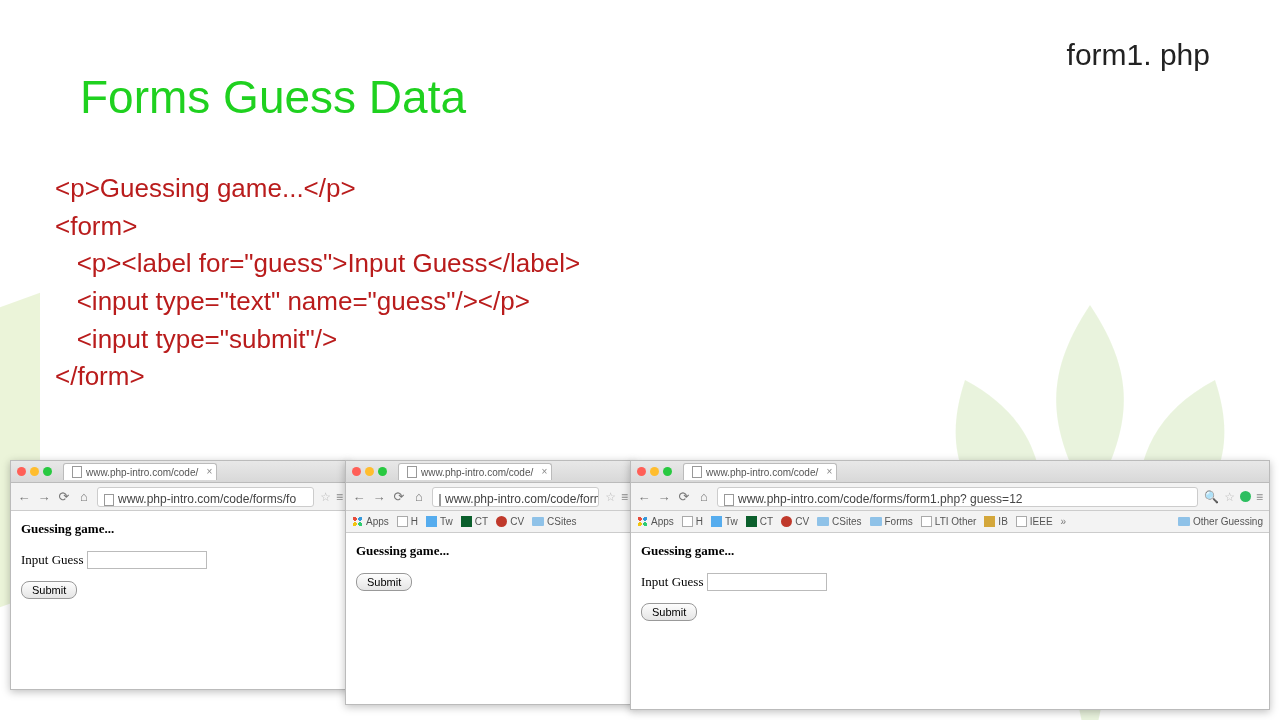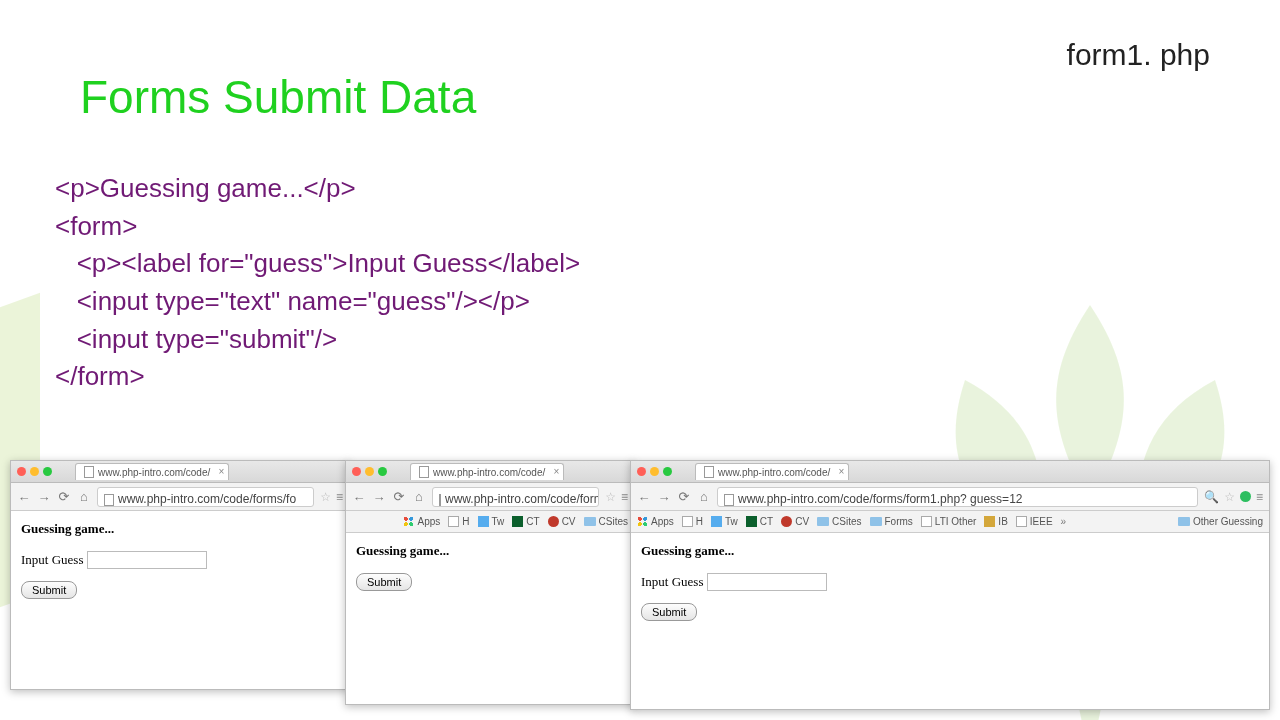--- a/index.html
+++ b/index.html
@@ -48,21 +48,21 @@
     font-weight: 400;
     color: #1fd11f;
     z-index: 2;
   }
   .code-block {
     position: absolute;
     top: 170px;
     left: 55px;
     font-size: 26px;
     line-height: 1.45;
-    color: #701a75;
+    color: #b91c1c;
     font-family: Arial, Helvetica, sans-serif;
     z-index: 2;
     white-space: pre;
   }
   .windows-row {
     position: absolute;
     top: 460px;
     left: 10px;
     right: 10px;
     display: flex;
@@ -80,21 +80,21 @@
   }
   .browser.b1 { width: 340px; height: 230px; }
   .browser.b2 { width: 290px; height: 245px; margin-left: -5px; }
   .browser.b3 { flex: 1; height: 250px; margin-left: -5px; }
   .chrome-top {
     height: 22px;
     background: linear-gradient(#e8e8e8,#d8d8d8);
     display: flex;
     align-items: center;
     padding: 0 6px;
-    gap: 17px;
+    gap: 5px;
     border-bottom: 1px solid #bbb;
   }
   .traffic { display: flex; gap: 4px; margin-right: 6px; }
   .dot { width: 9px; height: 9px; border-radius: 50%; }
   .dot.r { background: #ff5f57; }
   .dot.y { background: #ffbd2e; }
   .dot.g { background: #28c940; }
   .tab {
     background: #fff;
     border: 1px solid #bbb;
@@ -149,21 +149,20 @@
     background: #f3f3f3;
     border-bottom: 1px solid #ccc;
     display: flex;
     align-items: center;
     padding: 0 6px;
     gap: 8px;
     font-size: 10px;
     color: #555;
     overflow: hidden;
     white-space: nowrap;
-    justify-content: flex-end;
   }
   .bk { display: flex; align-items: center; gap: 3px; }
   .bk .fico { width: 11px; height: 11px; background: #fff; border: 1px solid #aaa; }
   .bk .fold { width: 12px; height: 9px; background: #8fc2e8; border-radius: 1px; }
   .bk.tw .fico { background: #55acee; border: none; }
   .bk.ct .fico { background: #0b5f2c; border: none; }
   .bk.cv .fico { background: #c0392b; border: none; border-radius: 50%; }
   .bk.ib .fico { background: #d4a73b; border: none; }
   .bk.ev .fico { background: #2dbe60; border: none; border-radius: 50%; }
   .bk.apps .fico {
@@ -215,21 +214,21 @@
     <path d="M25 20 C20 35 25 45 40 55 C42 40 40 28 25 20 Z"></path>
     <path d="M75 20 C80 35 75 45 60 55 C58 40 60 28 75 20 Z"></path>
     <path d="M15 50 C15 65 25 72 45 75 C40 62 30 52 15 50 Z"></path>
     <path d="M85 50 C85 65 75 72 55 75 C60 62 70 52 85 50 Z"></path>
     <path d="M50 55 C45 70 46 80 50 95 C54 80 55 70 50 55 Z"></path>
   </g>
 </svg>
 </div>
 
 <div class="filename">form1. php</div>
-<div class="title">Forms Submit Data</div>
+<div class="title">Forms Guess Data</div>
 <div class="code-block">&lt;p&gt;Guessing game...&lt;/p&gt;
 &lt;form&gt;
    &lt;p&gt;&lt;label for="guess"&gt;Input Guess&lt;/label&gt;
    &lt;input type="text" name="guess"/&gt;&lt;/p&gt;
    &lt;input type="submit"/&gt;
 &lt;/form&gt;</div>
 
 <div class="windows-row">
 
   <div class="browser b1">

